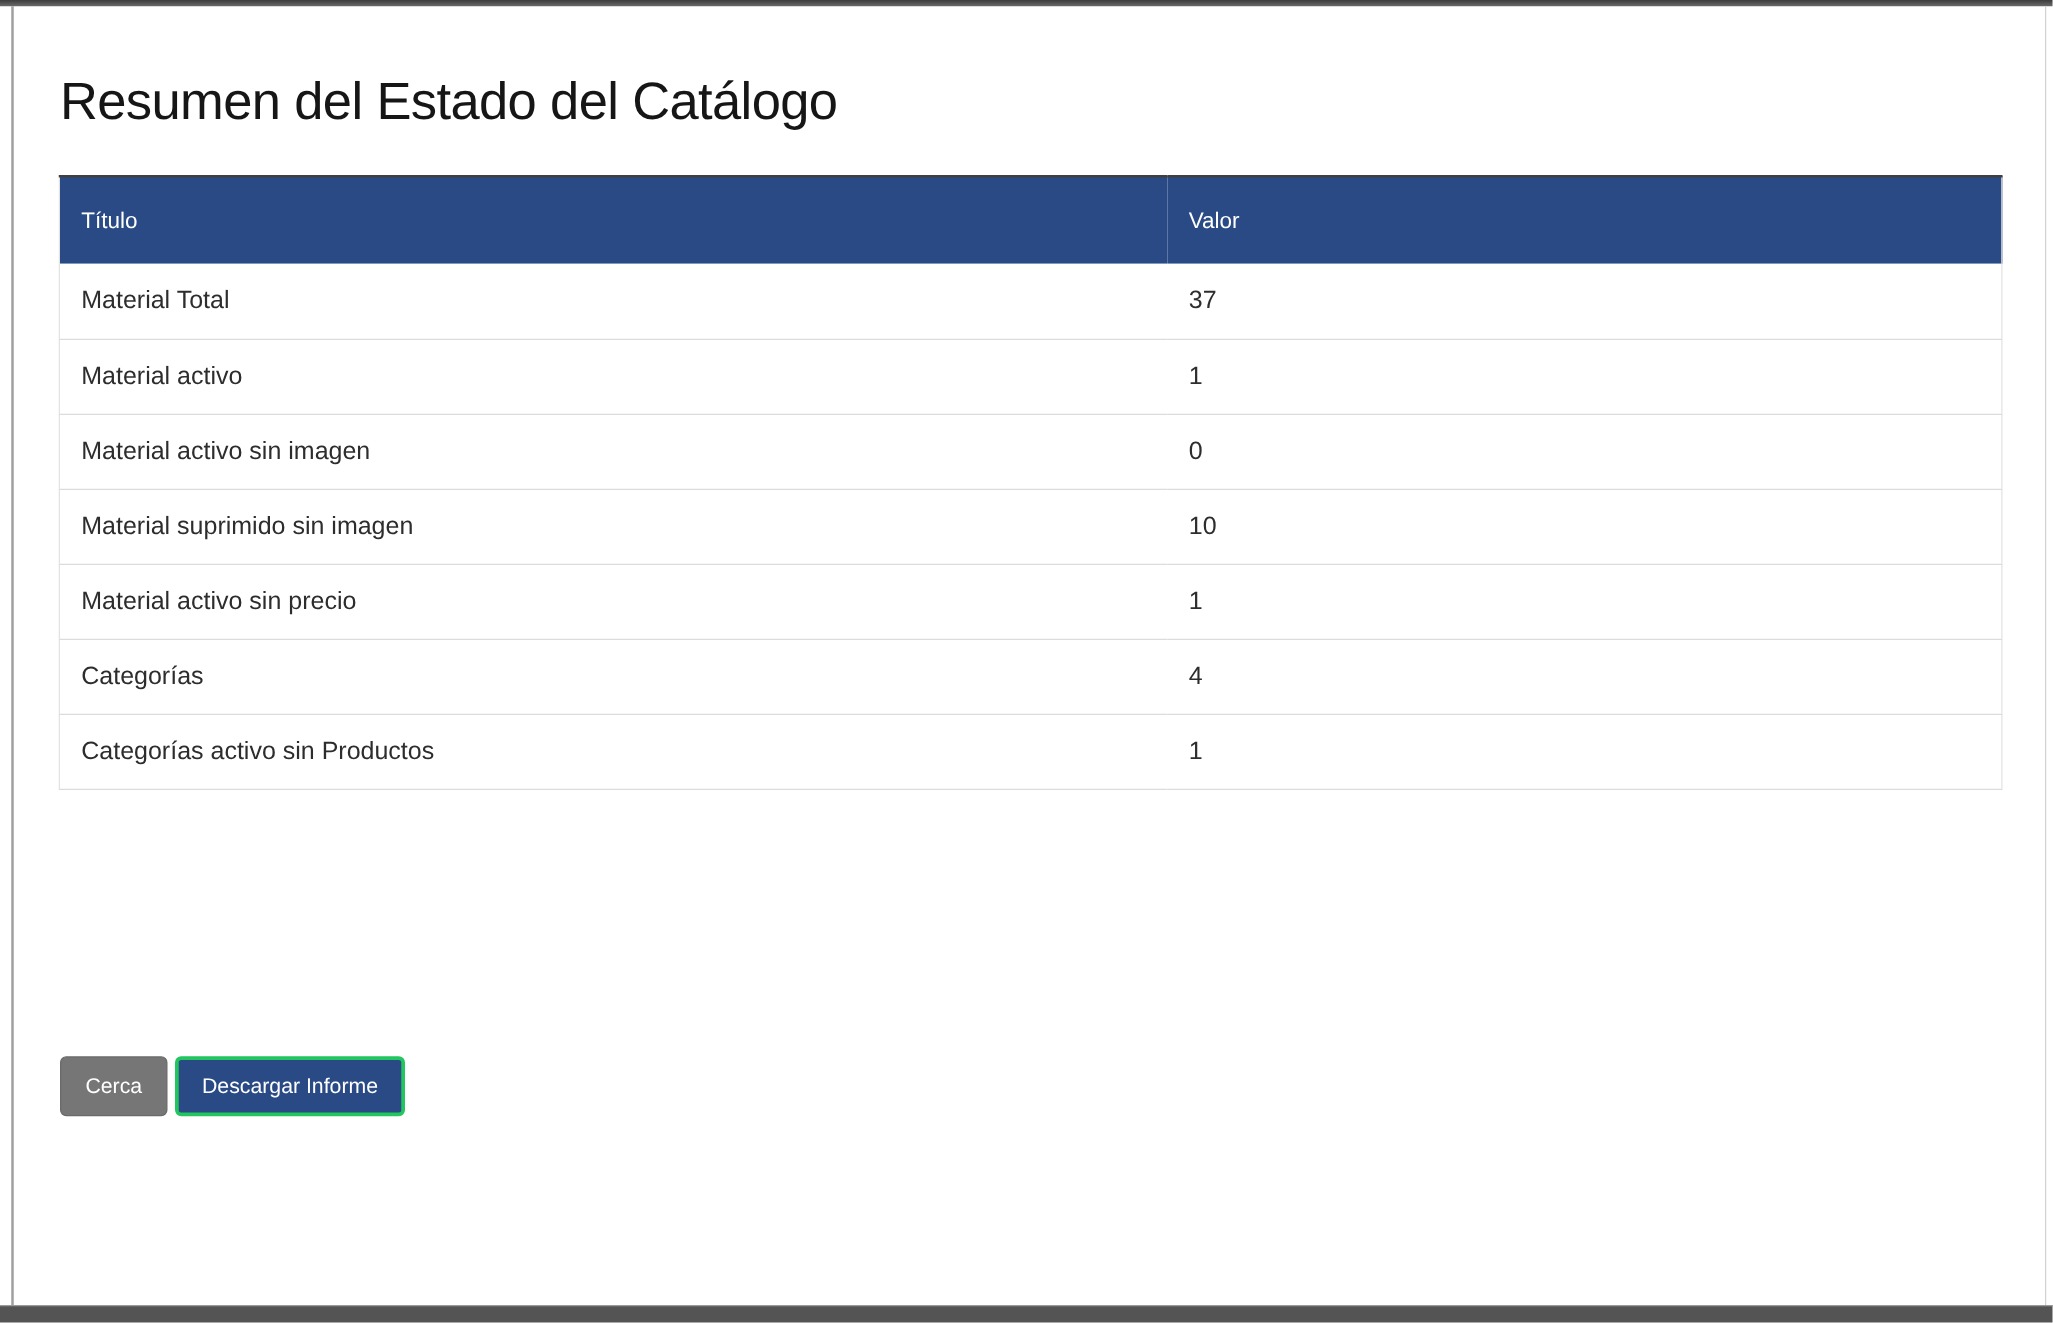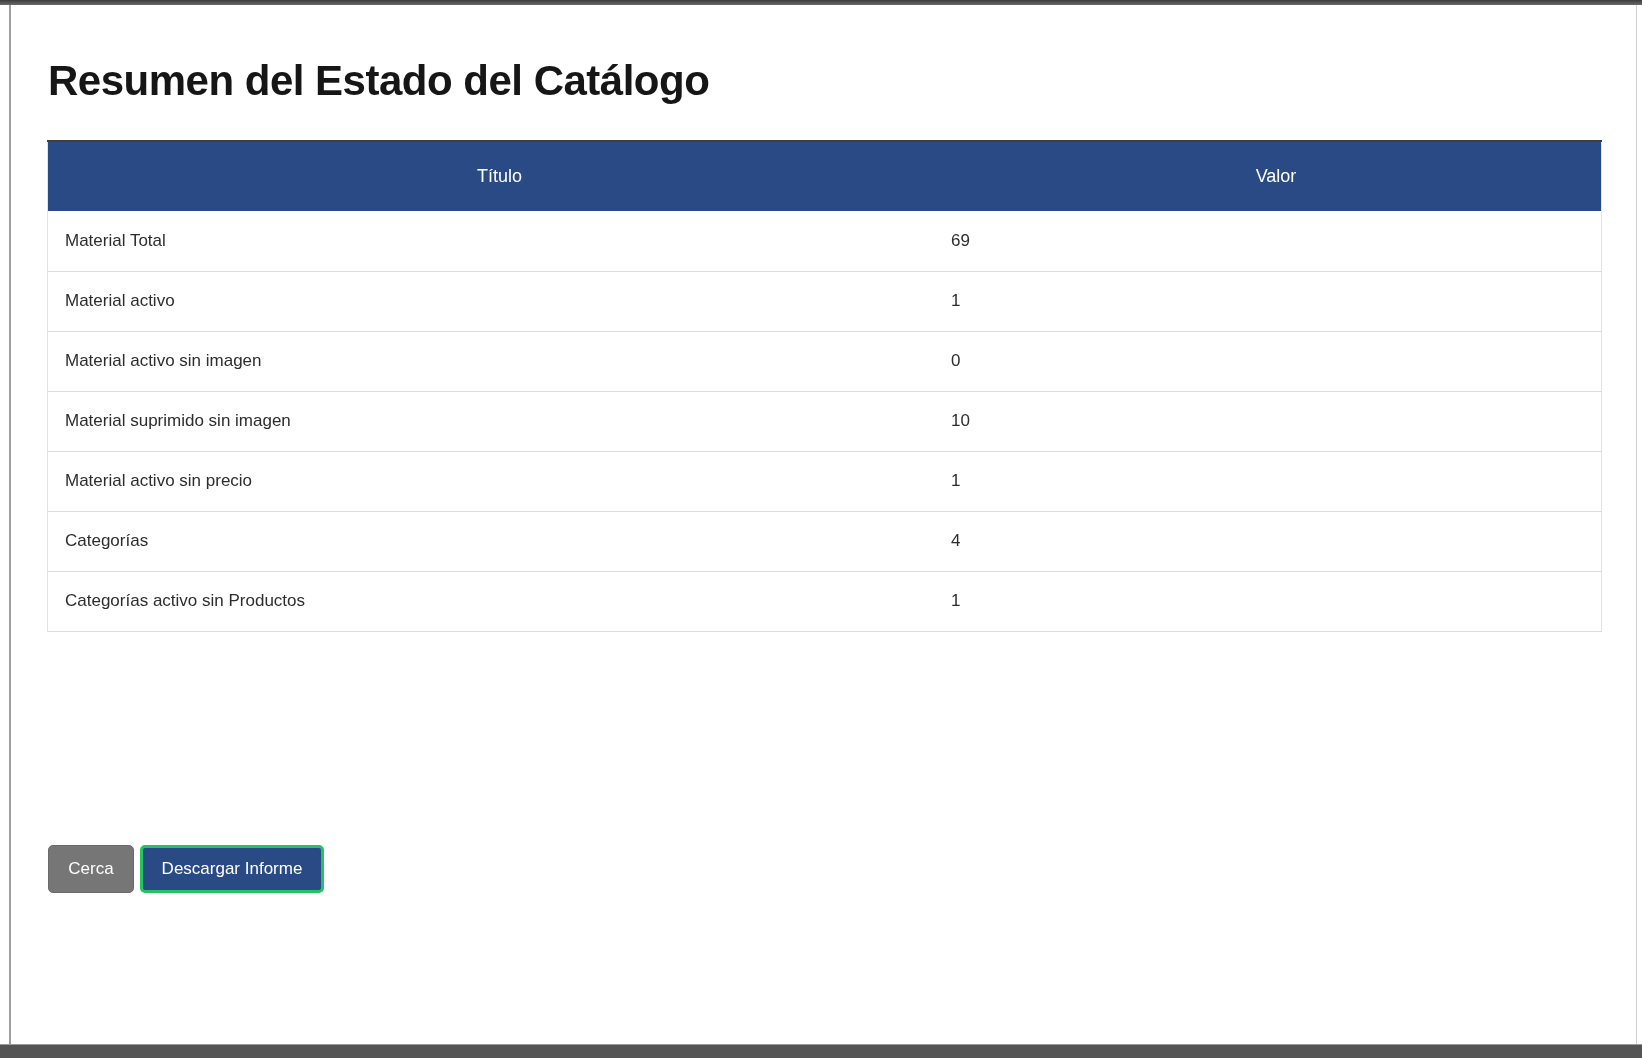--- a/index.html
+++ b/index.html
@@ -42,21 +42,21 @@
     background: #d2d2d2;
   }
 
   
   .page-title {
     position: absolute;
     top: 57px;
     left: 48px;
     margin: 0;
     font-size: 42px;
-    font-weight: 700;
+    font-weight: 400;
     color: #161616;
     letter-spacing: -0.5px;
     white-space: nowrap;
   }
 
   
   .summary-table {
     position: absolute;
     top: 140px;
     left: 47px;
@@ -64,30 +64,30 @@
     border-collapse: collapse;
     border-top: 2px solid #3f3f3f;
     border-left: 1px solid #e3e3e3;
     border-right: 1px solid #e3e3e3;
   }
   .summary-table thead tr {
     height: 70px;
     background: #2a4a85;
   }
   .summary-table th {
-    text-align: center;
+    text-align: left;
     font-weight: 400;
     font-size: 18px;
     color: #ffffff;
     padding: 0 0 0 17px;
   }
   .summary-table th.col-title { width: 869px; }
   .summary-table tbody tr { height: 60px; background: #ffffff; }
   .summary-table td {
-    font-size: 17px;
+    font-size: 20px;
     color: #2d2d2d;
     padding: 0 0 0 17px;
     border-bottom: 1px solid #dcdcdc;
   }
 
   
   .button-row {
     position: absolute;
     top: 845px;
     left: 48px;
@@ -128,21 +128,21 @@
 <table class="summary-table">
   <thead>
     <tr>
       <th class="col-title">Título</th>
       <th class="col-value">Valor</th>
     </tr>
   </thead>
   <tbody id="table-body">
   <tr>
     <td class="cell-title">Material Total</td>
-    <td class="cell-value">69</td>
+    <td class="cell-value">37</td>
   </tr>
 
   <tr>
     <td class="cell-title">Material activo</td>
     <td class="cell-value">1</td>
   </tr>
 
 
   <tr>
     <td class="cell-title">Material activo sin imagen</td>

